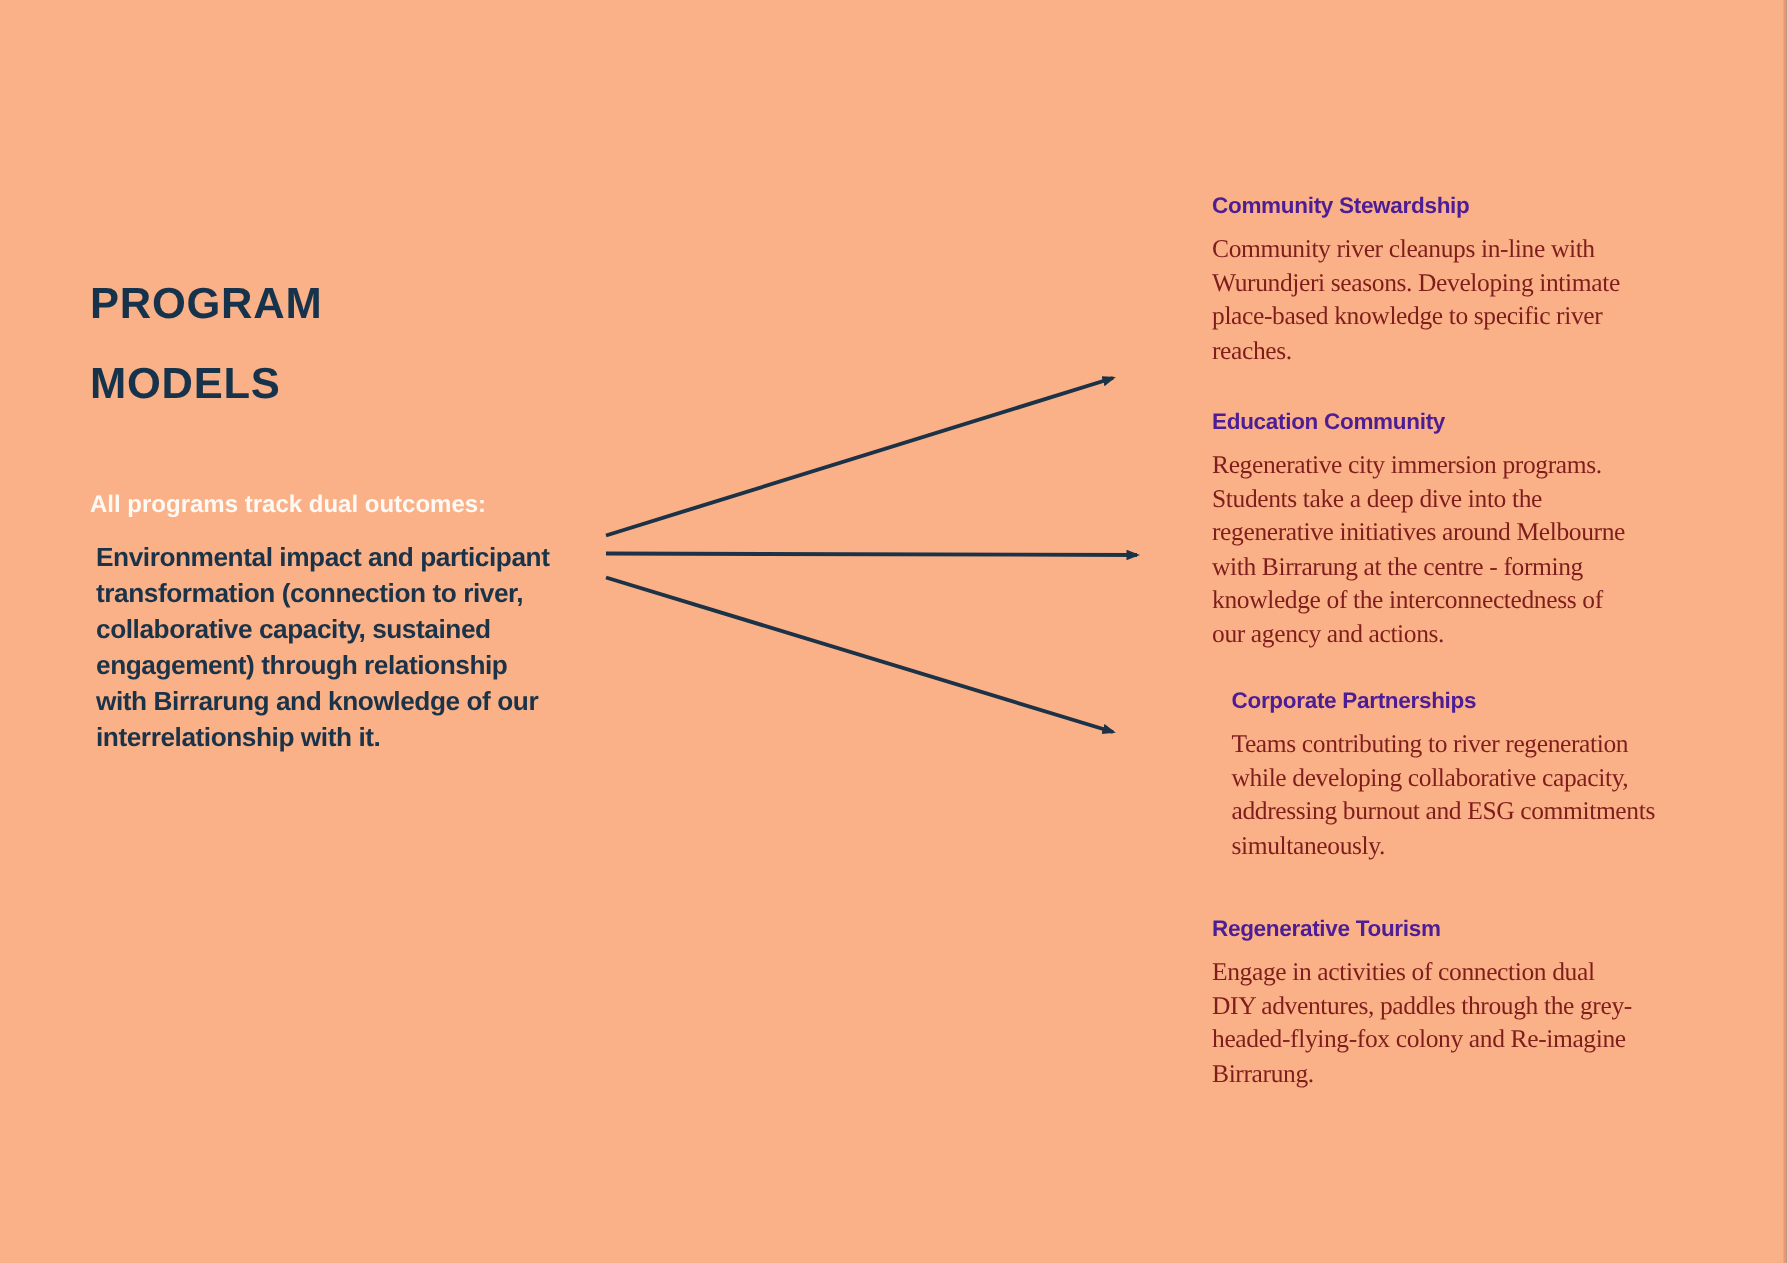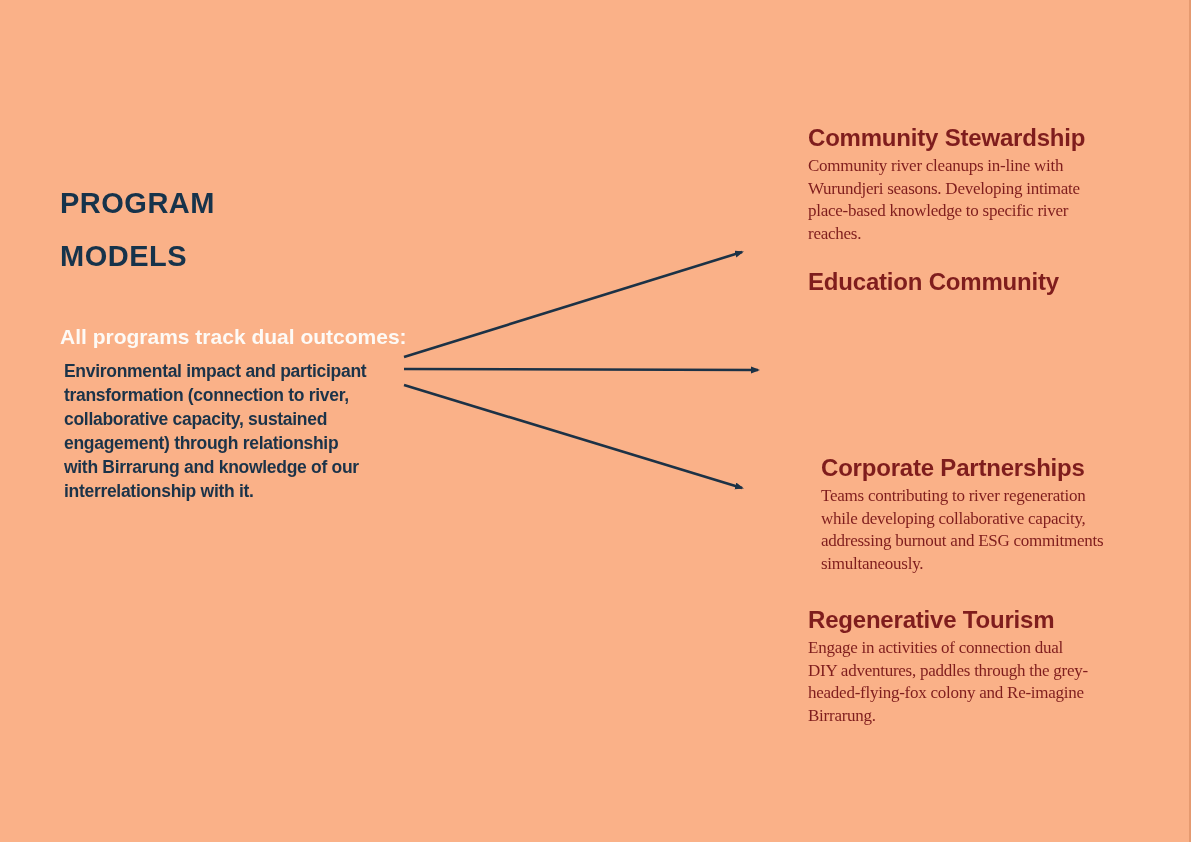--- a/index.html
+++ b/index.html
@@ -34,21 +34,21 @@
     letter-spacing: 0.5px;
     color: #16334B;
     white-space: pre-line;
   }
   .intro-heading {
     position: absolute;
     left: 60px;
     top: 326px;
     width: 360px;
     margin: 0;
-    font-size: 21px;
+    font-size: 16px;
     line-height: 22px;
     font-weight: 700;
     color: #FDFAF6;
     white-space: pre;
   }
   .intro-body {
     position: absolute;
     left: 60px;
     top: 355px;
     width: 370px;
@@ -68,25 +68,25 @@
     height: 842px;
     pointer-events: none;
   }
   .program-section {
     position: absolute;
     left: 808px;
     width: 375px;
   }
   .program-name {
     margin: 0;
-    font-size: 24px;
+    font-size: 15px;
     line-height: 26px;
     font-weight: 700;
     letter-spacing: -0.2px;
-    color: #7f1d1d;
+    color: #4c1d95;
   }
   .program-description {
     margin: 4px 0 0 0;
     font-size: 17px;
     line-height: 22.5px;
     font-weight: 400;
     letter-spacing: -0.25px;
     color: #7f1d1d;
     white-space: pre;
     font-family: Liberation Serif, serif;
@@ -127,20 +127,26 @@
   <div class="program-section section-1">
     <h2 class="program-name">Community Stewardship</h2>
     <p class="program-description">Community river cleanups in-line with
 Wurundjeri seasons. Developing intimate
 place-based knowledge to specific river
 reaches.</p>
   </div>
 
   <div class="program-section section-2">
     <h2 class="program-name">Education Community</h2>
+    <p class="program-description">Regenerative city immersion programs.
+Students take a deep dive into the
+regenerative initiatives around Melbourne
+with Birrarung at the centre - forming
+knowledge of the interconnectedness of
+our agency and actions.</p>
   </div>
 
   <div class="program-section section-3">
     <h2 class="program-name">Corporate Partnerships</h2>
     <p class="program-description">Teams contributing to river regeneration
 while developing collaborative capacity,
 addressing burnout and ESG commitments
 simultaneously.</p>
   </div>
 

